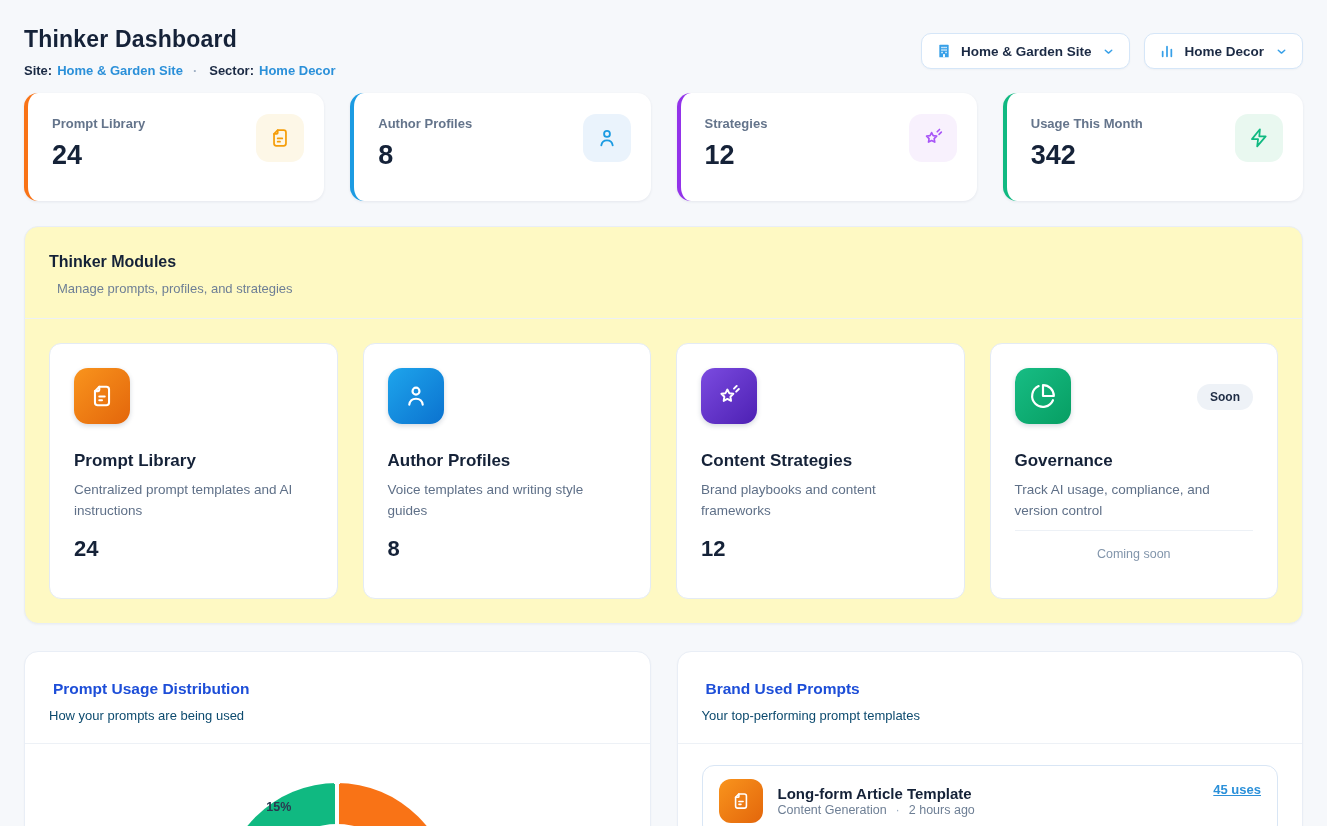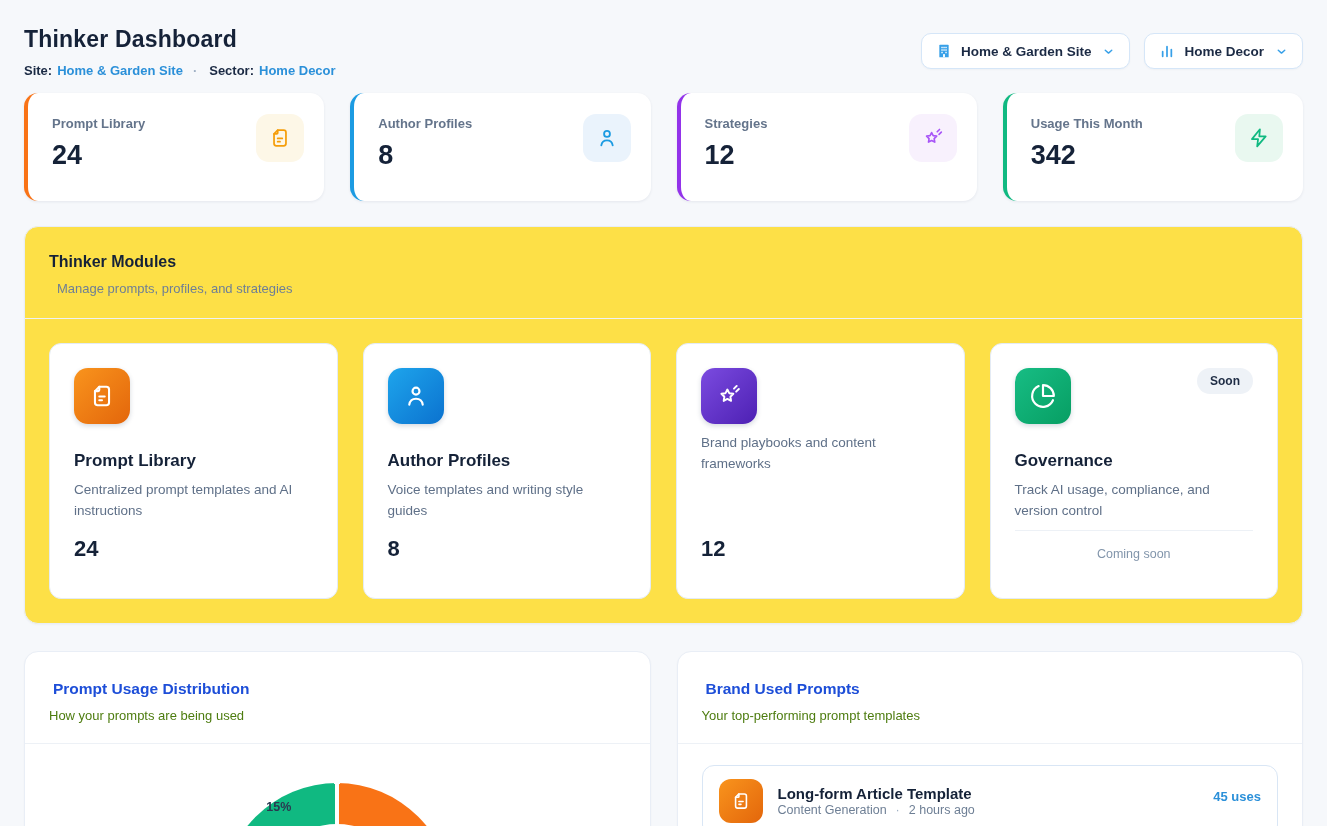--- a/index.html
+++ b/index.html
@@ -41,21 +41,21 @@
   .stat-label { font-size:13px; color:#64748b; font-weight:600; }
   .stat-value { font-size:27px; font-weight:800; color:#152238; margin-top:9px; }
   .stat-icon {
     position:absolute; top:21px; right:20px; width:48px; height:48px;
     border-radius:13px; display:flex; align-items:center; justify-content:center;
   }
   .stat-icon svg { width:22px; height:22px; }
 
   
   .panel {
-    background:#fde047; border:1px solid #e9eef6; border-radius:14px; margin-top:25px;
+    background:#fef9c3; border:1px solid #e9eef6; border-radius:14px; margin-top:25px;
     box-shadow:0 1px 2px rgba(23,43,77,.04);
   }
   .panel-head { padding:26px 24px 22px; }
   .panel-title { font-size:16px; font-weight:700; margin:0; color:#152238; }
   .panel-sub { font-size:13px; color:#6e7f95; margin:10px 8px 0; font-weight:500; }
   .hdivider { height:1px; background:#edf1f6; }
   .modules-grid { display:grid; grid-template-columns:repeat(4,1fr); gap:25px; padding:24px; }
   .module-card {
     position:relative; border:1px solid #e4ebf4; border-radius:12px;
     padding:24px; height:256px; background:#fff; cursor:pointer;
@@ -63,35 +63,35 @@
   .module-icon {
     width:56px; height:56px; border-radius:14px; color:#fff;
     display:flex; align-items:center; justify-content:center;
     box-shadow:0 2px 5px rgba(23,43,77,.18);
   }
   .module-icon svg { width:26px; height:26px; }
   .module-title { font-size:17px; font-weight:800; color:#152238; margin:27px 0 0; }
   .module-desc { font-size:13.5px; color:#5f7088; line-height:1.55; margin:9px 0 0; font-weight:500; }
   .module-count { position:absolute; left:24px; top:192px; font-size:22px; font-weight:800; color:#152238; }
   .soon-badge {
-    position:absolute; top:24px; right:24px; background:#eef2f7; color:#1e2c44;
+    position:absolute; top:40px; right:24px; background:#eef2f7; color:#1e2c44;
     font-size:12px; font-weight:700; padding:6px 13px; border-radius:999px;
   }
   .module-footer-wrap { position:absolute; left:24px; right:24px; top:186px; }
   .module-footer { font-size:12.5px; color:#8295ab; margin-top:16px; font-weight:500;text-align:center; }
 
   
   .bottom-grid { display:grid; grid-template-columns:1fr 1fr; gap:26px; margin-top:27px; }
   .b-card {
     background:#fff; border:1px solid #e9eef6; border-radius:14px; height:440px;
     box-shadow:0 1px 2px rgba(23,43,77,.04); overflow:hidden;
   }
   .card-head { padding:24px 24px 20px; }
   .card-title { font-size:15.5px; font-weight:700; margin:4px; color:#1d4ed8; }
-  .card-sub { font-size:13px; color:#4d7c0f; margin:10px 0 0; font-weight:500; }
+  .card-sub { font-size:13px; color:#0c4a6e; margin:10px 0 0; font-weight:500; }
 
   .chart-area { position:relative; height:353px; }
   .donut {
     position:absolute; left:50%; transform:translateX(-50%); top:39px;
     width:230px; height:230px; border-radius:50%;
   }
   .donut::after { content:""; position:absolute; inset:41px; background:#fff; border-radius:50%; }
   .donut-label {
     position:absolute; left:44px; top:17px; font-size:12.5px; font-weight:800; color:#2a3950;
   }
@@ -103,21 +103,21 @@
     background:#fff; cursor:pointer;
   }
   .prompt-icon {
     flex:0 0 44px; width:44px; height:44px; border-radius:12px; color:#fff;
     display:flex; align-items:center; justify-content:center;
   }
   .prompt-icon svg { width:20px; height:20px; }
   .prompt-title { font-size:15px; font-weight:800; color:#152238; }
   .prompt-meta { font-size:12.5px; color:#6e7f95; margin-top:1px; display:flex; align-items:center; font-weight:500; }
   .prompt-meta .dot { color:#9fb0c4; margin:0 9px; }
-  .prompt-uses { margin-left:auto; color:#2b90d9; font-weight:800; font-size:13px; align-self:flex-start; margin-top:10px; }
+  .prompt-uses { margin-left:auto; color:#2b90d9; font-weight:800; font-size:13px; align-self:flex-start; margin-top:3px;text-decoration:underline; }
 </style>
 </head>
 <body>
 
 <div class="page">
 
   <div class="topbar">
     <div>
       <h1 class="page-title">Thinker Dashboard</h1>
       <div class="site-line">
@@ -251,20 +251,21 @@
       </div>
 
       <div class="module-card">
         <div class="module-icon" style="background: linear-gradient(135deg, rgb(123, 75, 224), rgb(77, 32, 179));">
           <svg viewBox="0 0 24 24" fill="none" stroke="currentColor" stroke-width="1.8" stroke-linecap="round" stroke-linejoin="round">
               <path d="M10.5 6l1.7 3.4 3.8.6-2.7 2.7.6 3.8-3.4-1.8-3.4 1.8.6-3.8L5 9.9l3.8-.5z"></path>
               <path d="M16.6 5.2l2.5-2.5"></path>
               <path d="M18.6 8l2.5-2.5"></path>
             </svg>
         </div>
+        <h3 class="module-title">Content Strategies</h3>
         <p class="module-desc">Brand playbooks and content frameworks</p>
         <div class="module-count">12</div>
       </div>
 
       <div class="module-card">
         <span class="soon-badge">Soon</span>
         <div class="module-icon" style="background: linear-gradient(135deg, rgb(23, 189, 132), rgb(7, 158, 99));">
           <svg viewBox="0 0 24 24" fill="none" stroke="currentColor" stroke-width="2" stroke-linecap="round" stroke-linejoin="round">
               <path d="M21.2 15.9A10 10 0 1 1 8 2.83"></path>
               <path d="M22 12A10 10 0 0 0 12 2v10z"></path>

